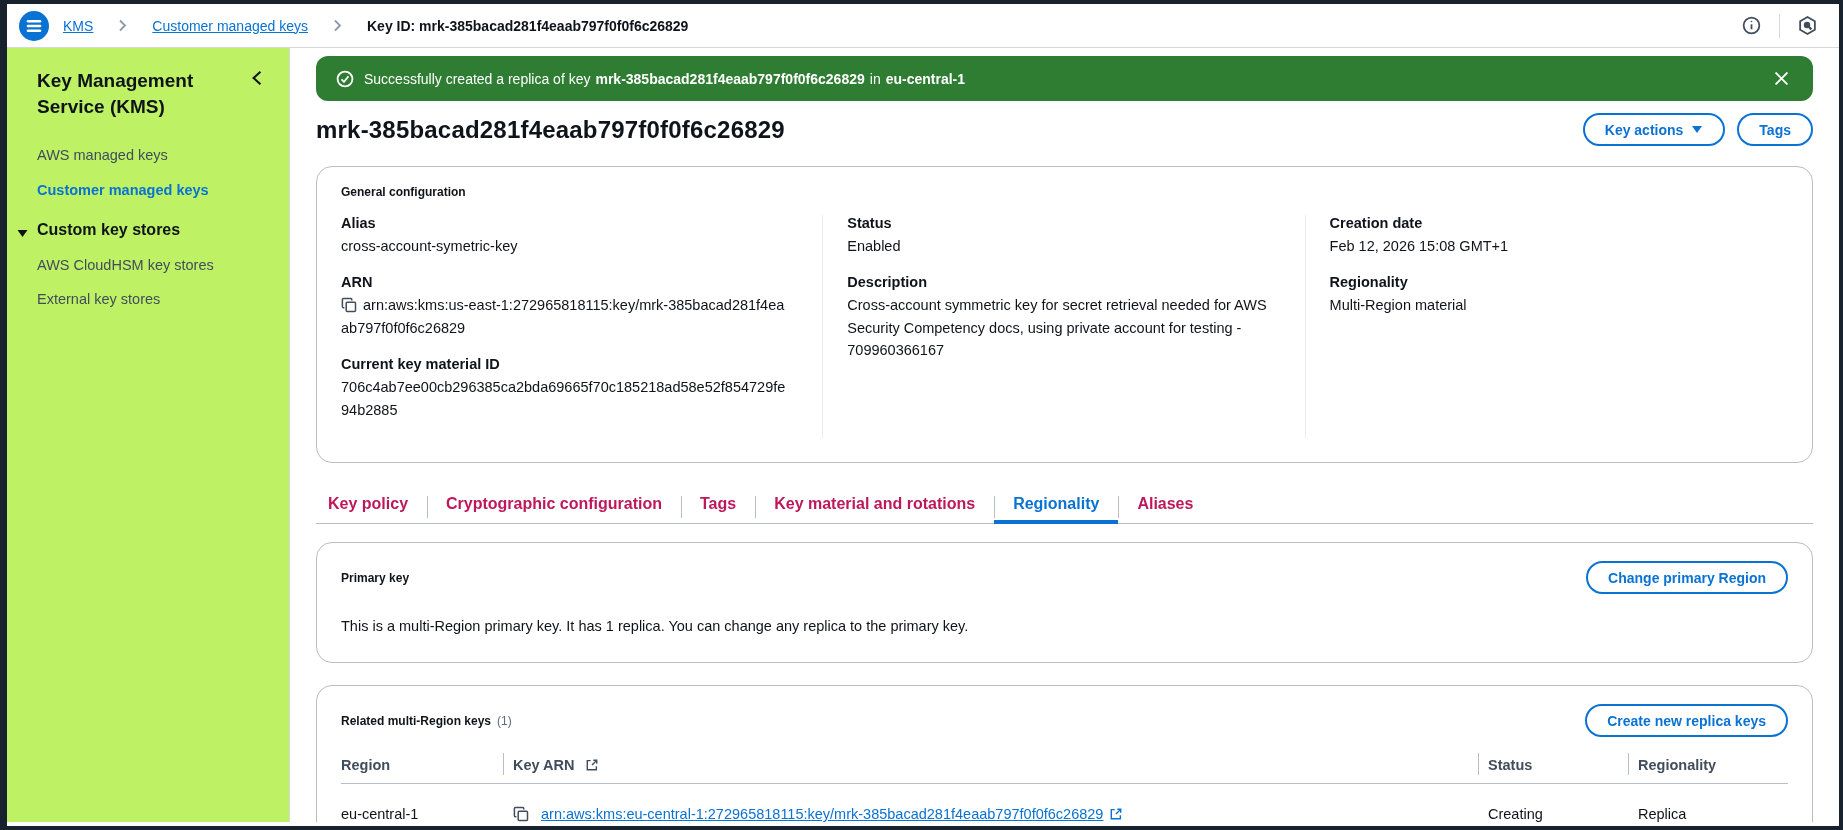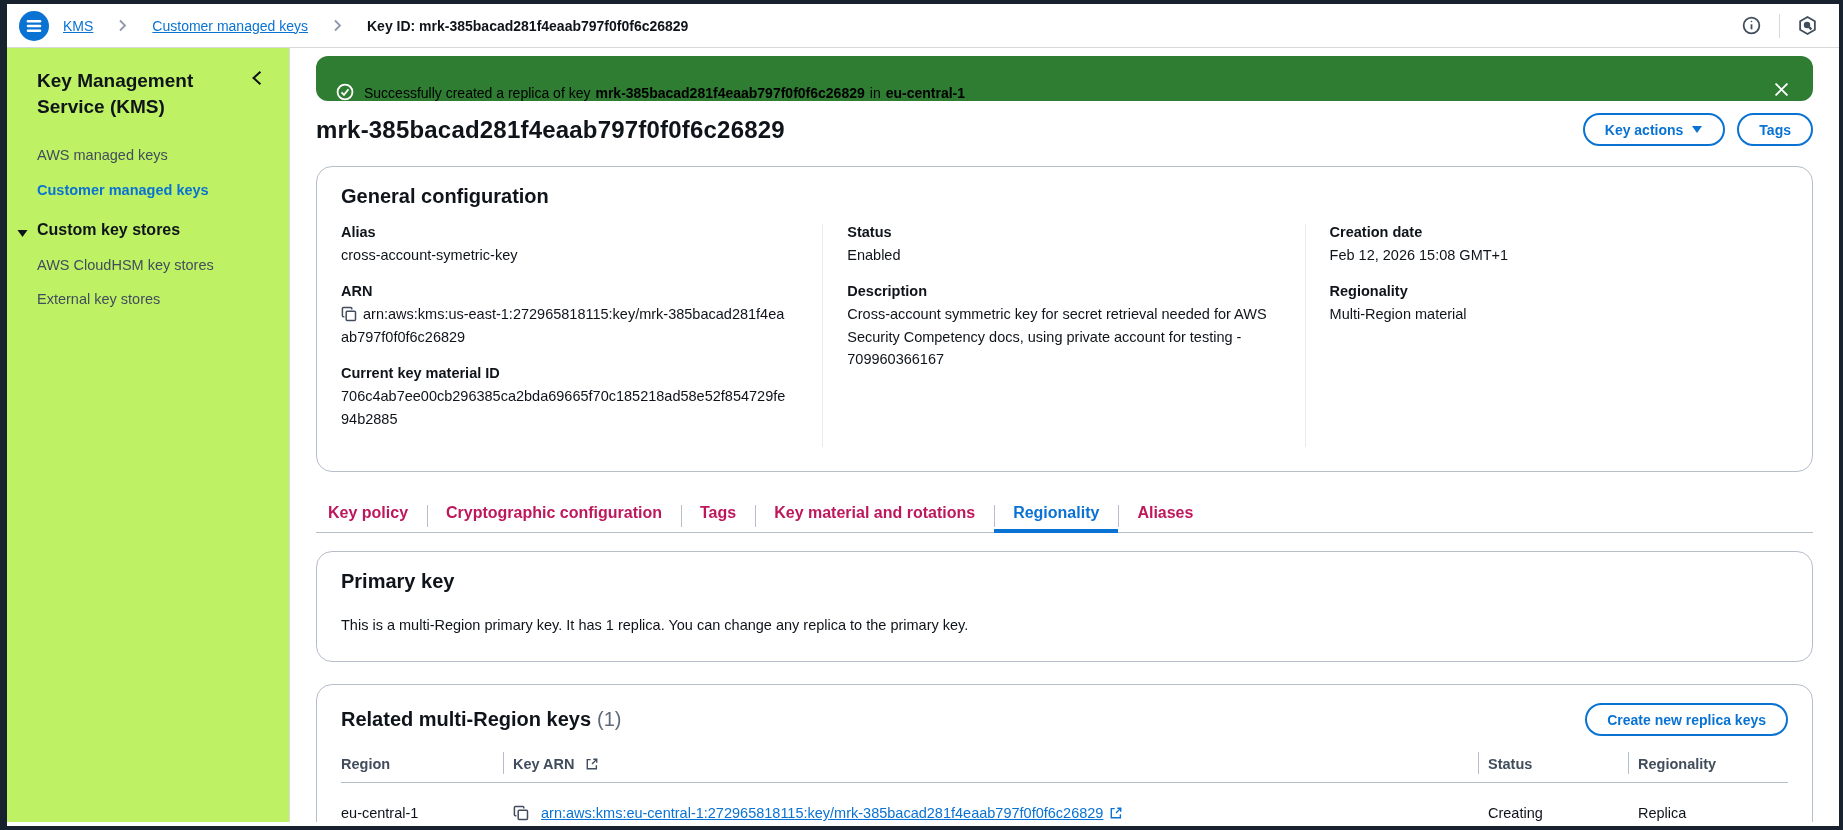--- a/index.html
+++ b/index.html
@@ -42,21 +42,21 @@
   .side-item.active { color:#0972d3; font-weight:700; }
   .side-section { font-size:16px; font-weight:700; color:#0f141a; margin:22px 0 18px 0; position:relative; cursor:pointer; }
   .side-caret { position:absolute; left:-20px; top:3px; }
 
   
   .main { flex:1; padding:0 26px; overflow:hidden; }
 
   
   .flashbar {
     margin-top:8px; height:45px; background:#2e7d32; border-radius:12px;
-    display:flex; align-items:flex-end; padding:0 20px; color:#000000;
+    display:flex; align-items:center; padding:0 20px; color:#ffffff;
   }
   .flash-icon { display:flex; align-items:center; margin-right:10px; }
   .flash-text { display:flex; gap:5px; font-size:14px; align-items:baseline; }
   .flash-bold { font-weight:700; }
   .flash-close { margin-left:auto; background:none; border:none; cursor:pointer; display:flex; align-items:center; padding:4px; }
 
   
   .page-header { display:flex; align-items:center; margin-top:12px; }
   .page-title { font-size:24px; font-weight:700; letter-spacing:0.2px; }
   .header-actions { margin-left:auto; display:flex; gap:12px; }
@@ -67,21 +67,21 @@
     border-radius:17px; height:33px; padding:0 20px;
     font-size:14px; font-weight:700; cursor:pointer; white-space:nowrap;
   }
 
   
   .panel {
     border:1px solid #b6bec9; border-radius:16px; background:#fff;
     padding:18px 24px 24px 24px;
   }
   .panel-general { margin-top:20px; }
-  .panel-heading { font-size:20px; font-weight:700; }
+  .panel-heading { font-size:12px; font-weight:700; }
   .panel-header-row { display:flex; align-items:center; }
   .panel-header-row .btn { margin-left:auto; }
 
   .gc-columns { display:flex; margin-top:16px; }
   .gc-col { width:33.33%; padding:0 24px; }
   .gc-col:first-child { padding-left:0; }
   .gc-col:not(:last-child) { border-right:1px solid #e9ebed; }
   .field { margin-bottom:17px; }
   .field-label { font-size:14.5px; font-weight:700; margin-bottom:4px; }
   .field-value { font-size:14.5px; line-height:1.55; color:#0f141a; }
@@ -281,20 +281,23 @@
       <div class="tab">Cryptographic configuration</div>
       <div class="tab">Tags</div>
       <div class="tab">Key material and rotations</div>
       <div class="tab active">Regionality</div>
       <div class="tab">Aliases</div>
     </div>
 
     <section class="panel panel-primary">
       <div class="panel-header-row">
         <h2 class="panel-heading">Primary key</h2>
+        <button class="btn">
+          <span>Change primary Region</span>
+        </button>
       </div>
       <p class="primary-text">This is a multi-Region primary key. It has 1 replica. You can change any replica to the primary key.</p>
     </section>
 
     <section class="panel panel-related">
       <div class="panel-header-row">
         <h2 class="panel-heading">
           <span>Related multi-Region keys</span><span class="count">(1)</span>
         </h2>
         <button class="btn">

